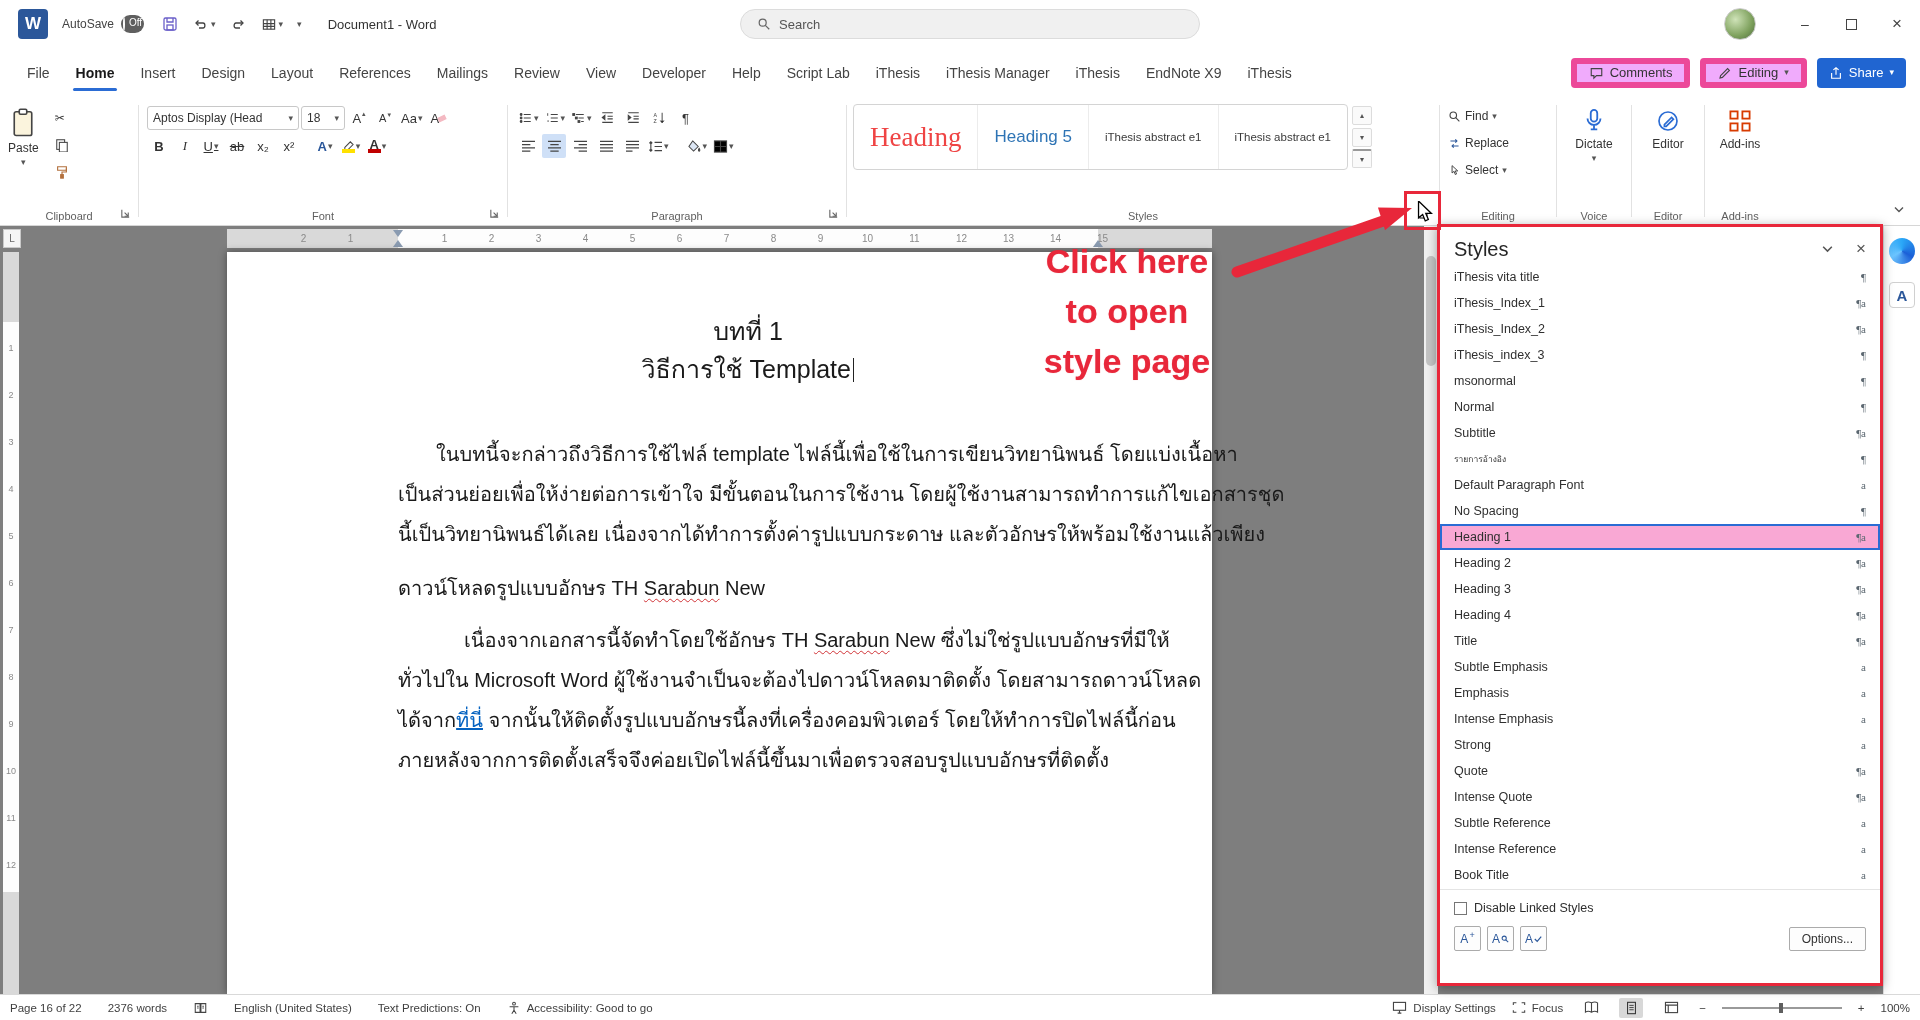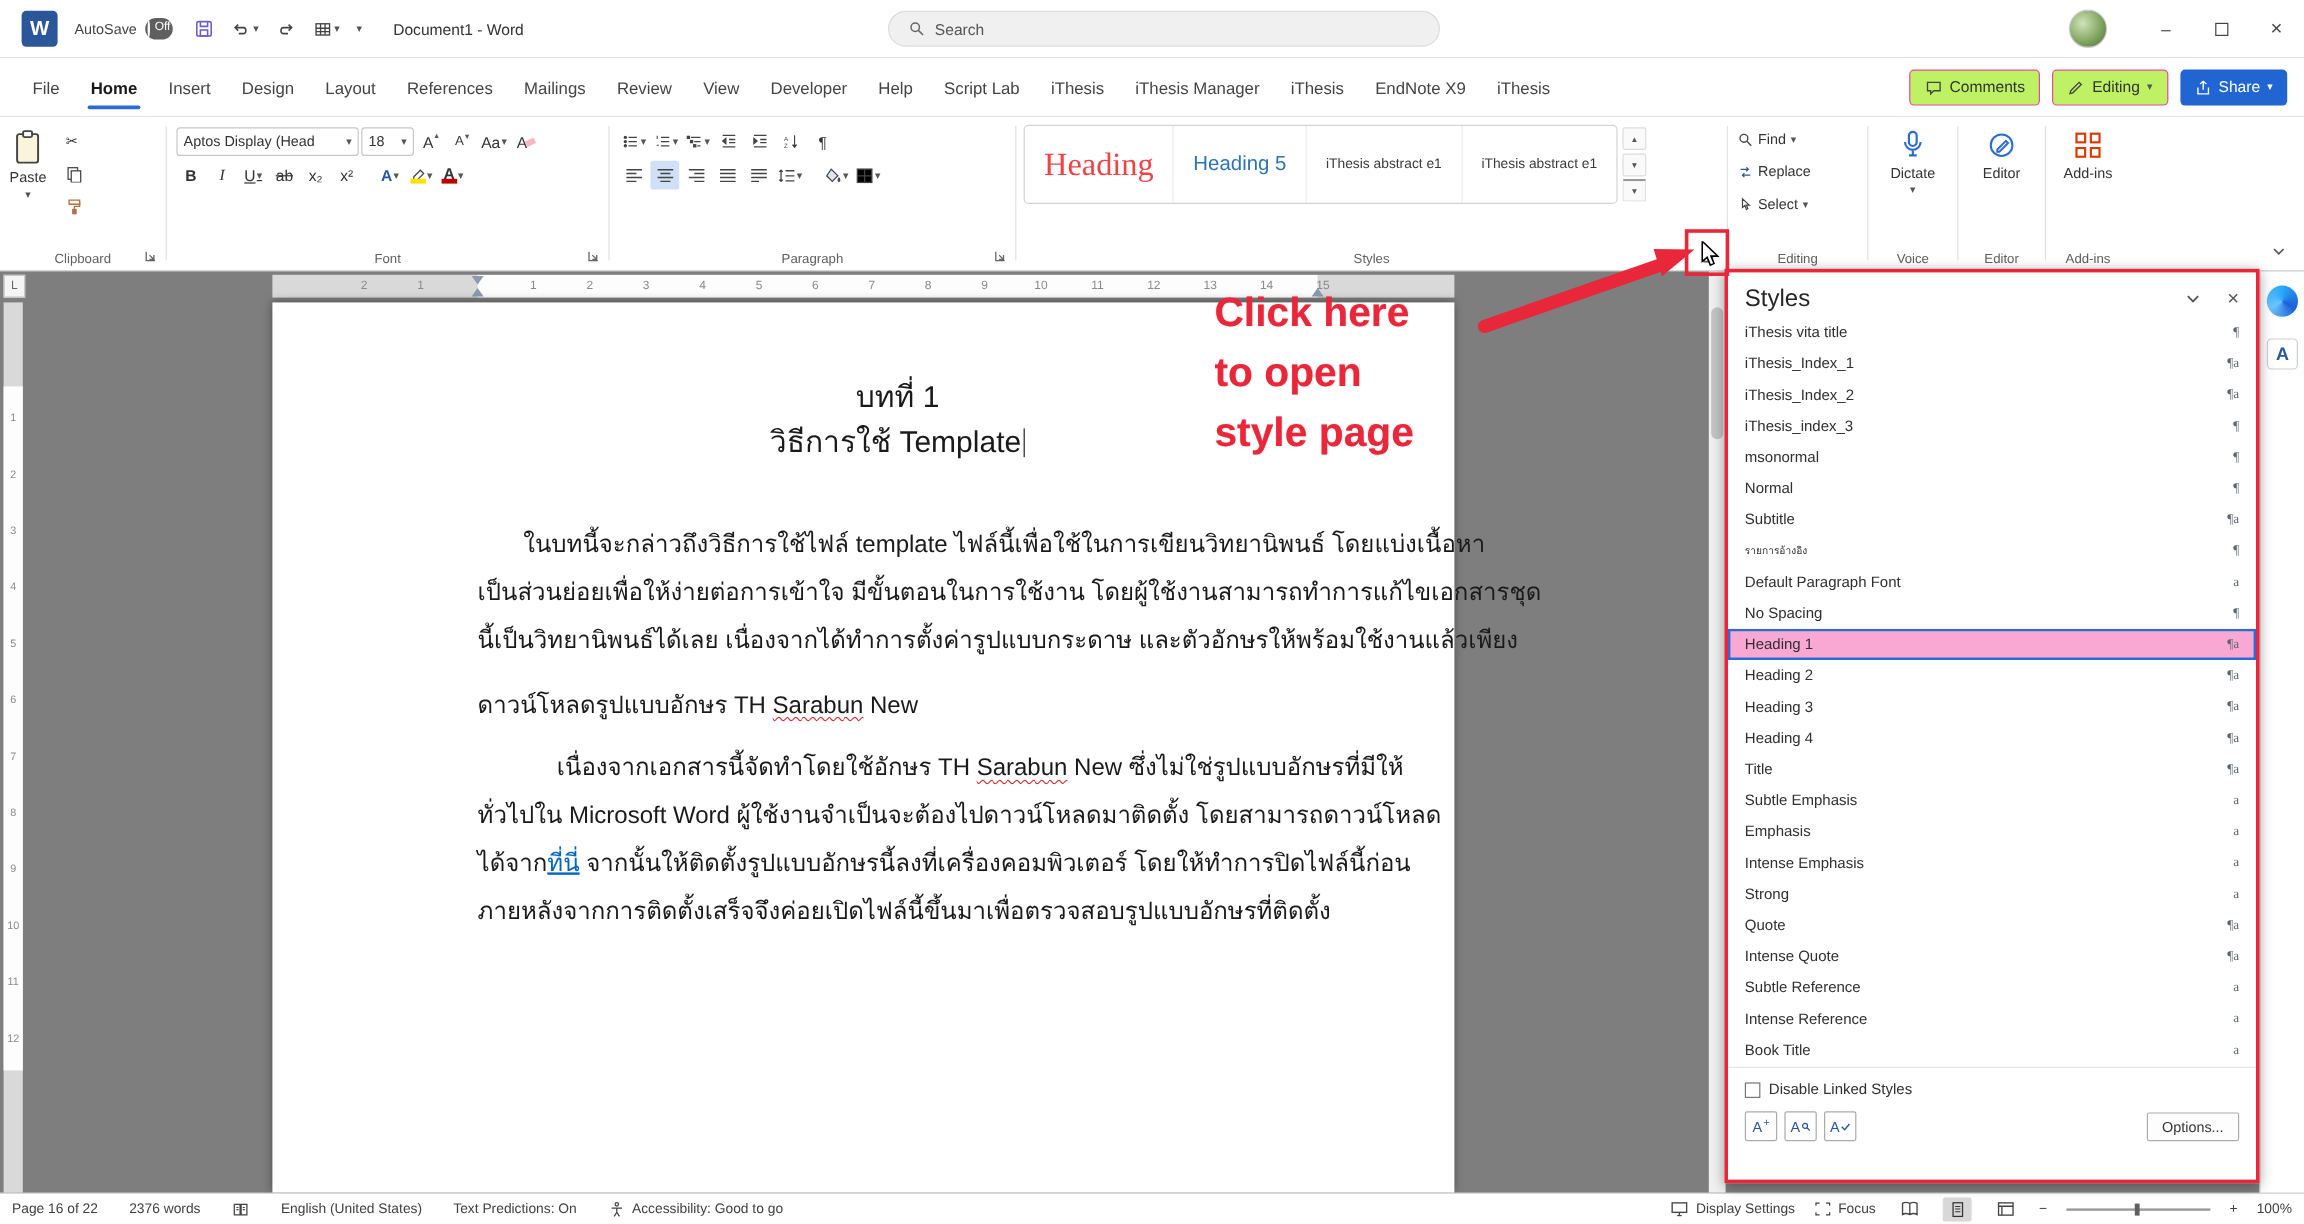--- a/index.html
+++ b/index.html
@@ -22,21 +22,21 @@
   .avatar{width:32px;height:32px;border-radius:50%;background:radial-gradient(circle at 35% 35%,#cfe3b8,#7da05c 60%,#4c6b3c);margin-right:26px;border:1px solid #ccc}
   .winbtn{width:46px;height:48px;display:flex;align-items:center;justify-content:center;font-size:14px;color:#444}
   .maxico{width:11px;height:11px;border:1px solid #444}
   
   #tabrow{position:absolute;top:48px;left:0;right:0;height:49px;background:#fff;display:flex;align-items:center;padding-left:14px;z-index:29}
   .tab{padding:0 13px;font-size:14px;color:#444;height:100%;display:flex;align-items:center;position:relative;white-space:nowrap}
   #tabstrip{display:flex;height:100%}
   #tabstrip > div:nth-of-type(2){color:#19191a;font-weight:bold}
   #tabstrip > div:nth-of-type(2)::after{content:"";position:absolute;left:10px;right:10px;bottom:6px;height:3px;border-radius:2px;background:#2b6cd4}
   .tabact{display:flex;align-items:center;gap:10px;position:absolute;right:14px;top:0;height:100%}
-  .pill{display:flex;align-items:center;gap:6px;border:1px solid #ec4899;border-radius:4px;height:30px;padding:0 12px;font-size:13px;color:#333;background:#bef264}
+  .pill{display:flex;align-items:center;gap:6px;border:6px solid #ec4899;border-radius:4px;height:30px;padding:0 12px;font-size:13px;color:#333;background:#f0abfc}
   .sharebtn{background:#2065d1;color:#fff;border:none}
   
   #ribbon{position:absolute;top:97px;left:0;right:0;height:129px;background:#fff;border-bottom:1px solid #d6d6d6;display:flex;z-index:28}
   .grp{position:relative;display:flex;flex-direction:column;padding-top:7px}
   .gsep{width:1px;background:#e2e2e2;margin:8px 0}
   .glabel{position:absolute;bottom:3px;left:0;right:0;text-align:center;font-size:11px;color:#5f5f5f}
   .launch{position:absolute;right:5px;bottom:4px;width:15px;height:15px;display:flex;align-items:center;justify-content:center}
   .bigbtn{display:flex;flex-direction:column;align-items:center;gap:3px;font-size:12px;color:#333;padding:4px 8px}
   .smallstack{display:flex;flex-direction:column;gap:3px;padding:2px 4px}
   .sbtn{display:flex;align-items:center;gap:4px;height:24px;padding:0 4px;font-size:12px;color:#333}
@@ -70,21 +70,21 @@
   #page{position:absolute;left:227px;top:26px;width:985px;height:742px;background:#fff;box-shadow:0 0 8px rgba(0,0,0,.4)}
   .textcol{margin:0 114px 0 171px}
   .dline{font-size:20px;line-height:40px;color:#1a1a1a;white-space:nowrap}
   .dcenter{text-align:center;font-size:25px;line-height:38px;color:#1a1a1a}
   .cursorbar{display:inline-block;width:1.5px;height:24px;background:#222;vertical-align:-4px;margin-left:2px}
   .wavy{text-decoration:underline wavy #d13438 1px;text-underline-offset:3px}
   .link{color:#0563c1;text-decoration:underline}
   #docscroll{position:absolute;right:482px;top:0;bottom:0;width:14px;background:#f0f0f0}
   #docthumb{position:absolute;left:2px;right:2px;top:30px;height:110px;background:#c4c4c4;border-radius:6px}
   
-  #anno{position:absolute;left:1012px;top:236px;width:230px;text-align:left;z-index:40;font-weight:bold;font-size:34px;line-height:50px;color:#e8273a;text-shadow:0 0 1px rgba(232,39,58,.4)}
+  #anno{position:absolute;left:1012px;top:236px;width:230px;text-align:center;z-index:40;font-weight:bold;font-size:34px;line-height:50px;color:#e8273a;text-shadow:0 0 1px rgba(232,39,58,.4)}
   #arrowsvg{position:absolute;left:1228px;top:198px;z-index:41}
   #launchbox{position:absolute;left:1404px;top:191px;width:37px;height:39px;border:3px solid #e8273a;z-index:42}
   #mcursor{position:absolute;left:1417px;top:201px;z-index:43}
   
   #stylespane{position:absolute;left:1437px;top:224px;width:446px;height:762px;background:#fff;border:3px solid #e8273a;z-index:35;box-shadow:0 2px 10px rgba(0,0,0,.35)}
   .sp-head{height:44px;display:flex;align-items:center;padding:0 14px;justify-content:space-between}
   .sp-title{font-size:20px;color:#262626}
   .sp-hbtns{display:flex;gap:22px;align-items:center;color:#555}
   .slist{height:618px;overflow:hidden}
   .srow{height:26px;display:flex;align-items:center;justify-content:space-between;padding:0 14px;cursor:default}

